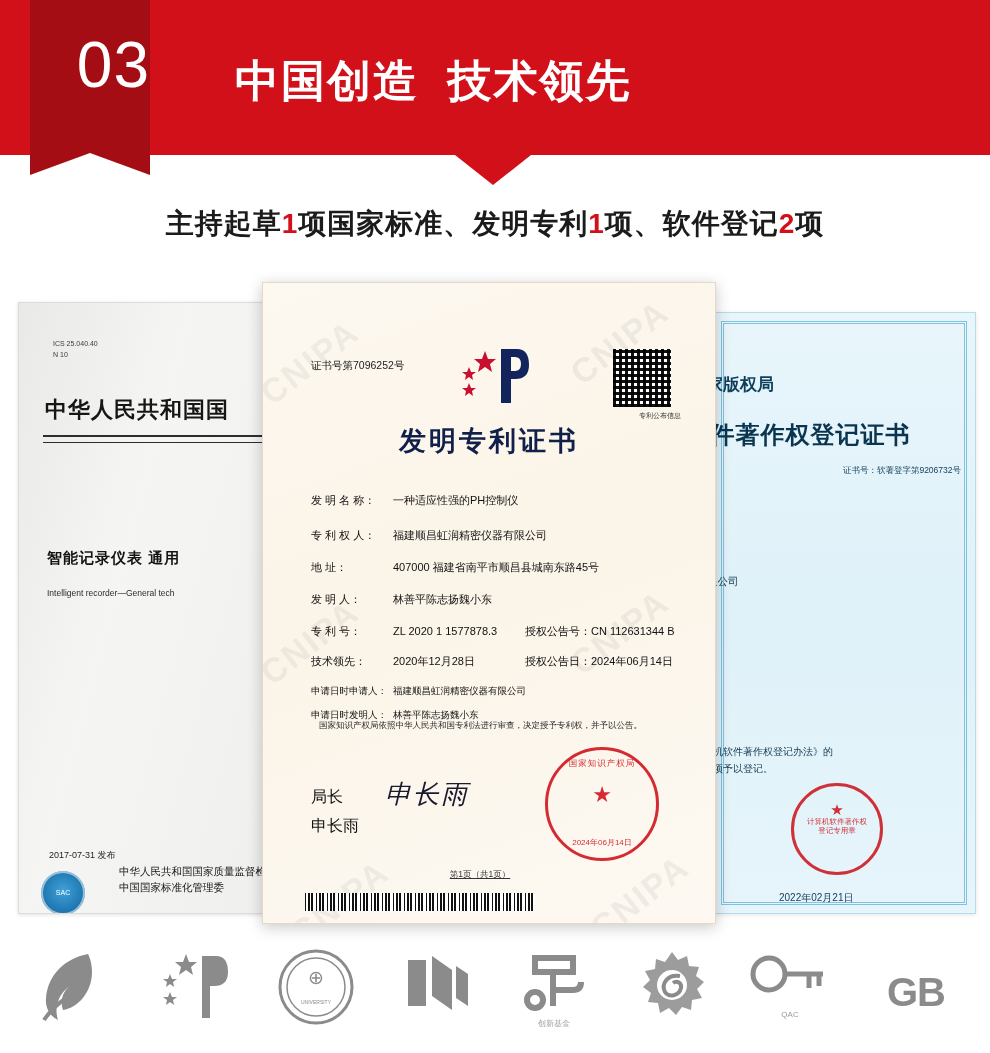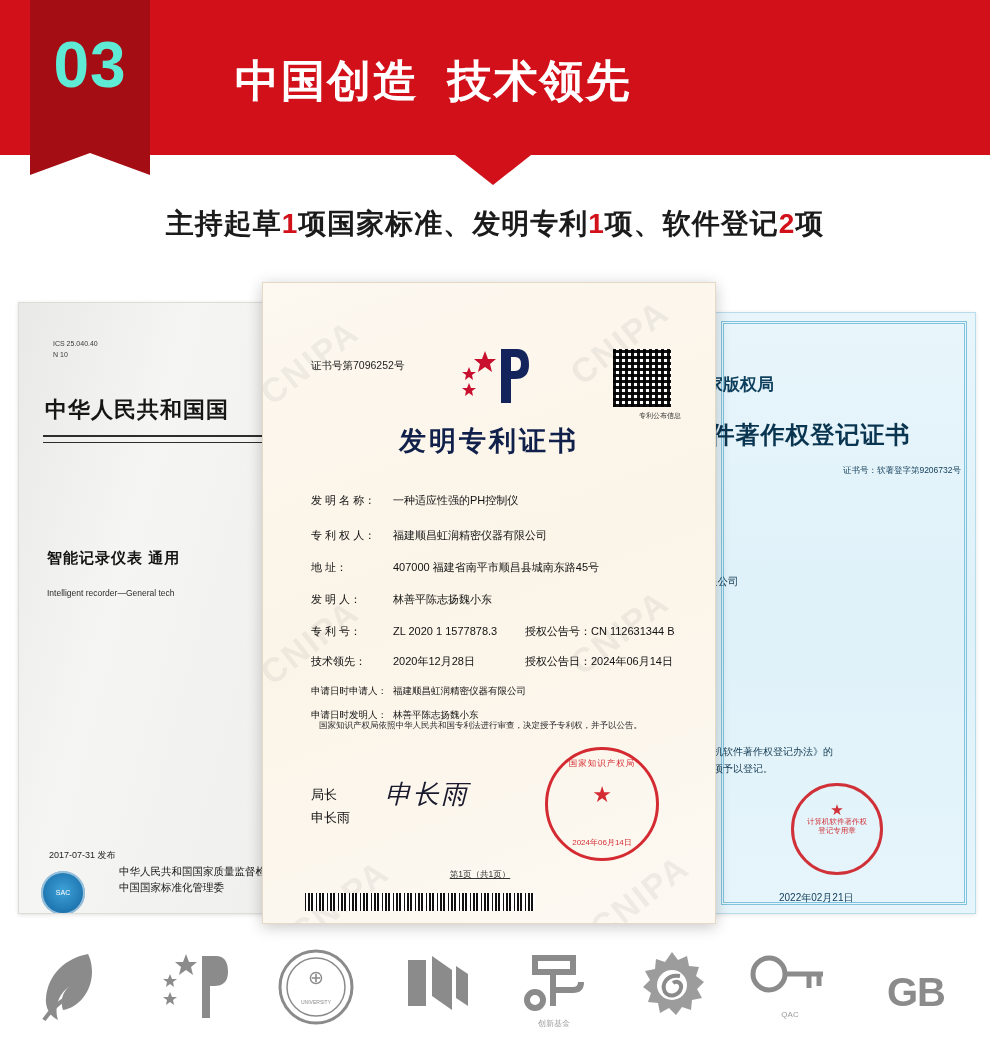--- a/index.html
+++ b/index.html
@@ -22,24 +22,24 @@
     width: 990px;
     height: 155px;
     background: #d2101a;
   }
   .banner-number-box {
     position: absolute;
     left: 30px; top: 0;
     width: 120px;
     height: 175px;
     background: #a50d14;
-    color: #5eead4;
+    color: #ffffff;
     font-size: 64px;
-    font-weight: bold;
-    text-align: center;
+    font-weight: normal;
+    text-align: right;
     line-height: 130px;
     letter-spacing: 1px;
   }
   .banner-number-box::after {
     content: "";
     position: absolute;
     left: 0; bottom: 0;
     width: 0; height: 0;
     border-left: 60px solid #a50d14;
     border-right: 60px solid #a50d14;
@@ -250,21 +250,21 @@
     font-size: 11px; color: #111; white-space: nowrap;
   }
   .cc-para {
     position: absolute; left: 56px; top: 434px;
     width: 344px;
     font-size: 8.5px; color: #2a2a2a; line-height: 2;
     text-align: justify;
   }
   .cc-director {
     position: absolute; left: 48px; top: 500px;
-    font-size: 13px; color: #111; line-height: 1.8;
+    font-size: 16px; color: #111; line-height: 1.8;
   }
   .cc-sign {
     position: absolute; left: 122px; top: 494px;
     font-size: 26px; color: #1a1a2e;
     font-family: "Liberation Serif", serif;
     font-style: italic; letter-spacing: 2px;
   }
   .cc-seal {
     position: absolute; left: 282px; top: 464px;
     width: 108px; height: 108px; border-radius: 50%;

